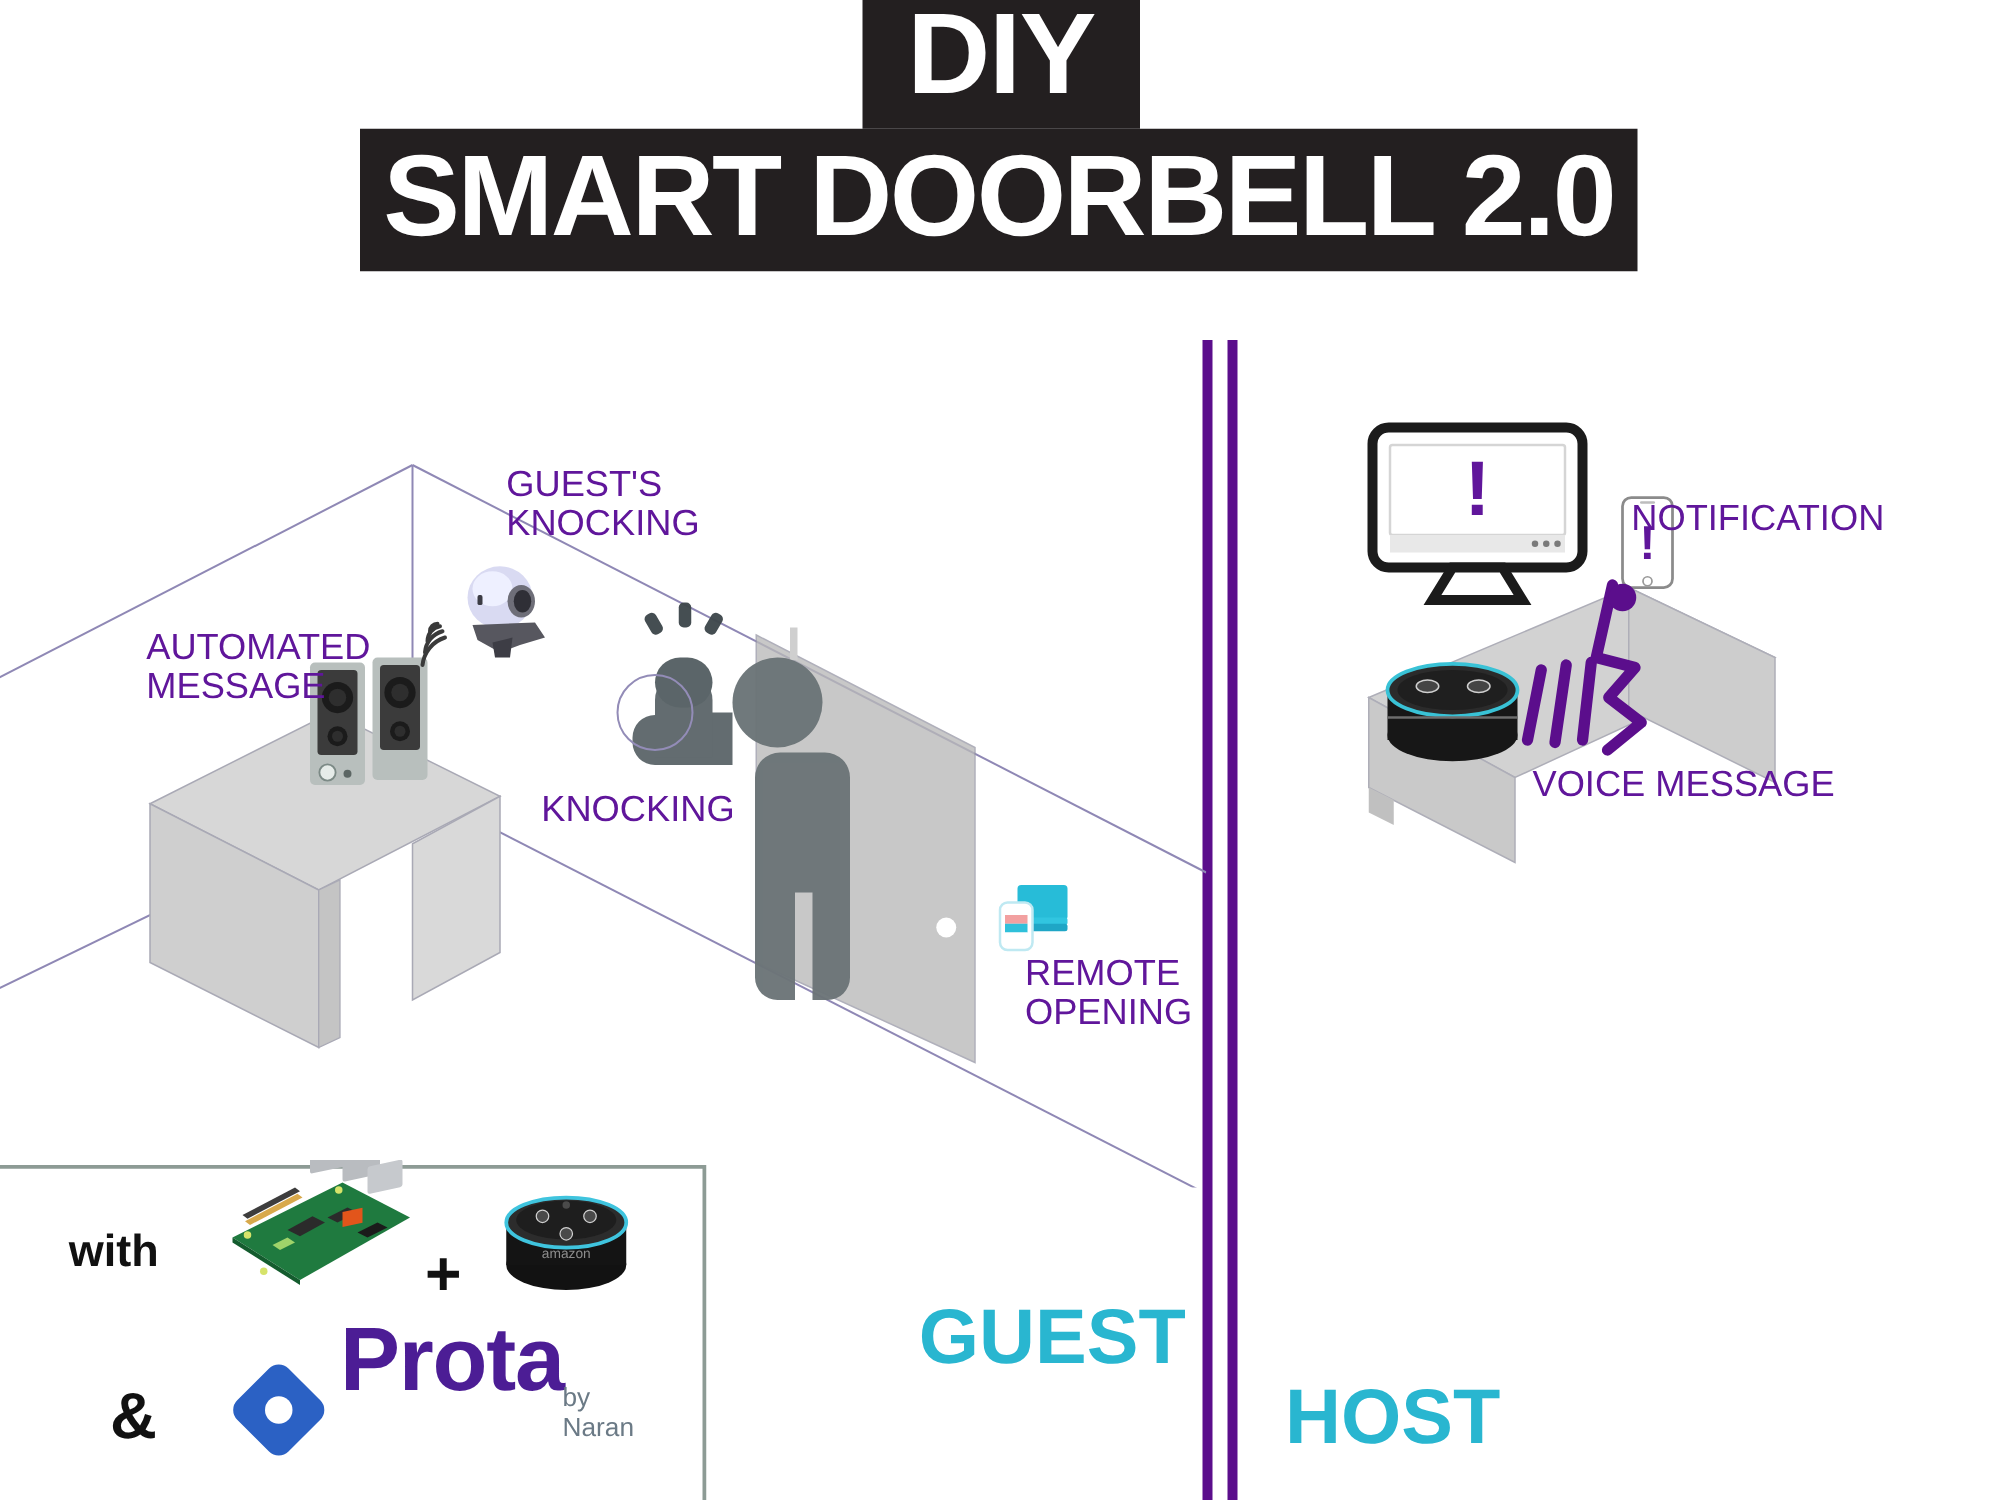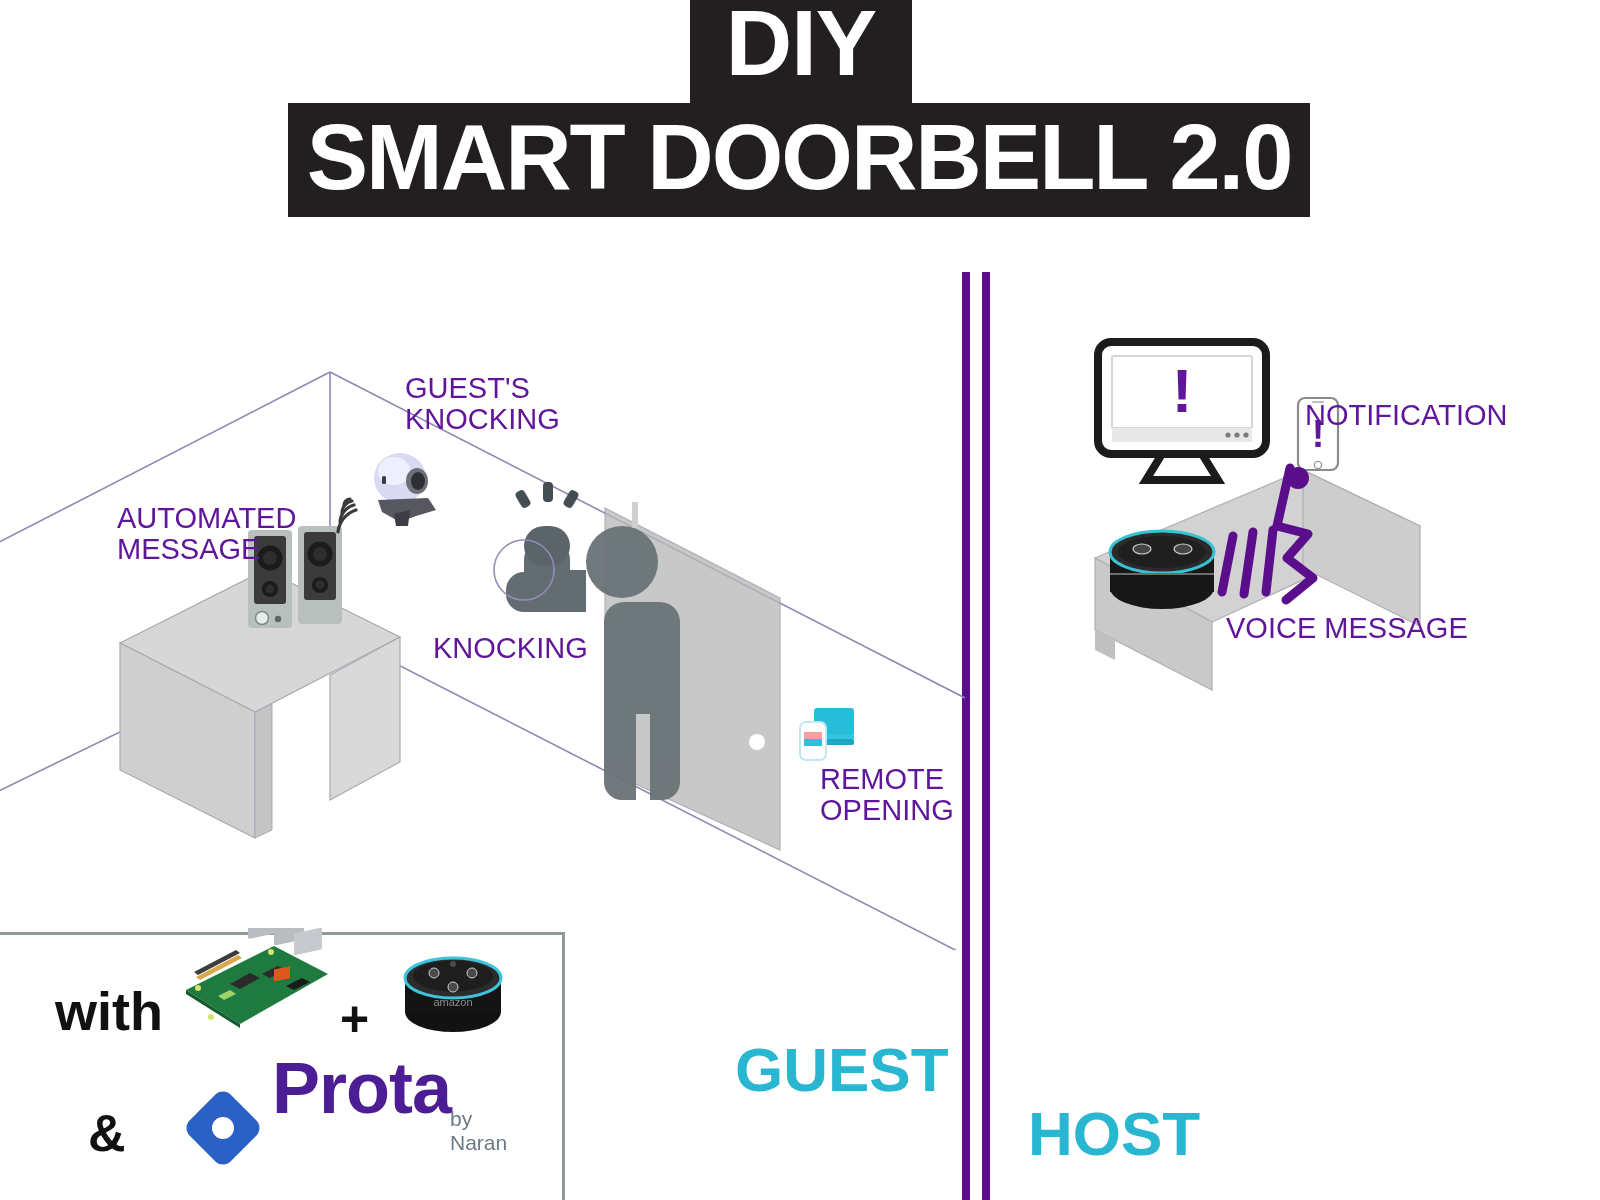--- a/index.html
+++ b/index.html
@@ -33,21 +33,21 @@
   #host-area{position:absolute;left:990px;top:330px;width:610px;height:620px;}
 
   
   .bigteal{position:absolute;color:#29b6d0;font-weight:bold;font-size:62px;line-height:62px;}
   #guest-word{left:735px;top:1039px;}
   #host-word{left:1028px;top:1103px;}
 
   
   #credits-box{position:absolute;left:-10px;top:932px;width:575px;height:275px;
                background:#fff;border:3px solid #8d9b95;box-sizing:border-box;}
-  #with-word{position:absolute;left:55px;top:980px;font-size:54px;font-weight:bold;color:#111;}
+  #with-word{position:absolute;left:55px;top:980px;font-size:36px;font-weight:bold;color:#111;}
   #plus-word{position:absolute;left:340px;top:990px;font-size:50px;font-weight:bold;color:#111;}
   #amp-word{position:absolute;left:88px;top:1103px;font-size:52px;font-weight:bold;color:#111;}
   #prota-word{position:absolute;left:272px;top:1047px;font-size:72px;font-weight:bold;color:#4c1d95;letter-spacing:-1px;}
   #prota-by{position:absolute;left:450px;top:1107px;font-size:21px;color:#6b7a86;line-height:24px;}
 
   
   #rpi{position:absolute;left:178px;top:928px;width:155px;height:105px;}
   
   #echo-credit{position:absolute;left:398px;top:940px;width:110px;height:100px;}
   

